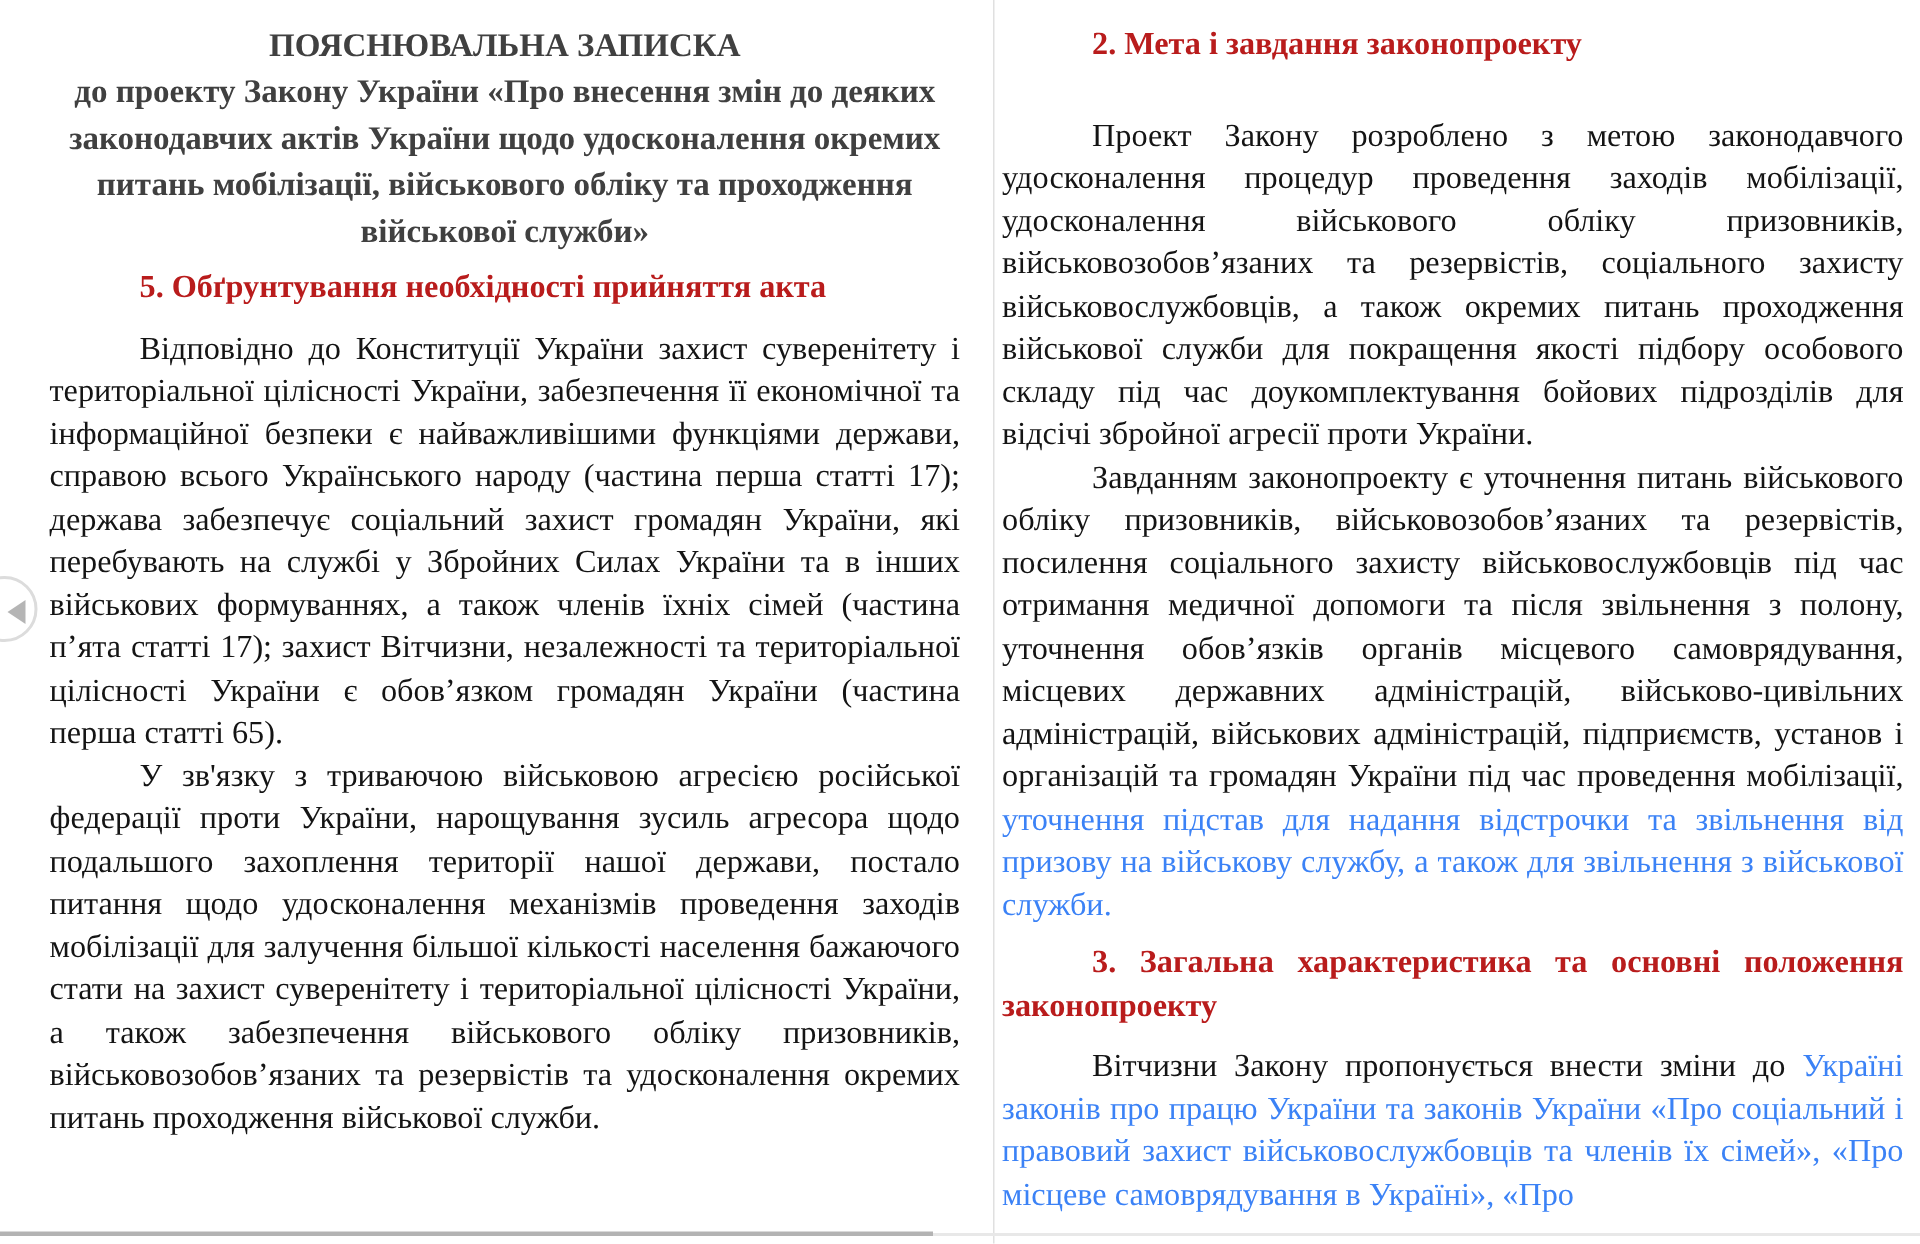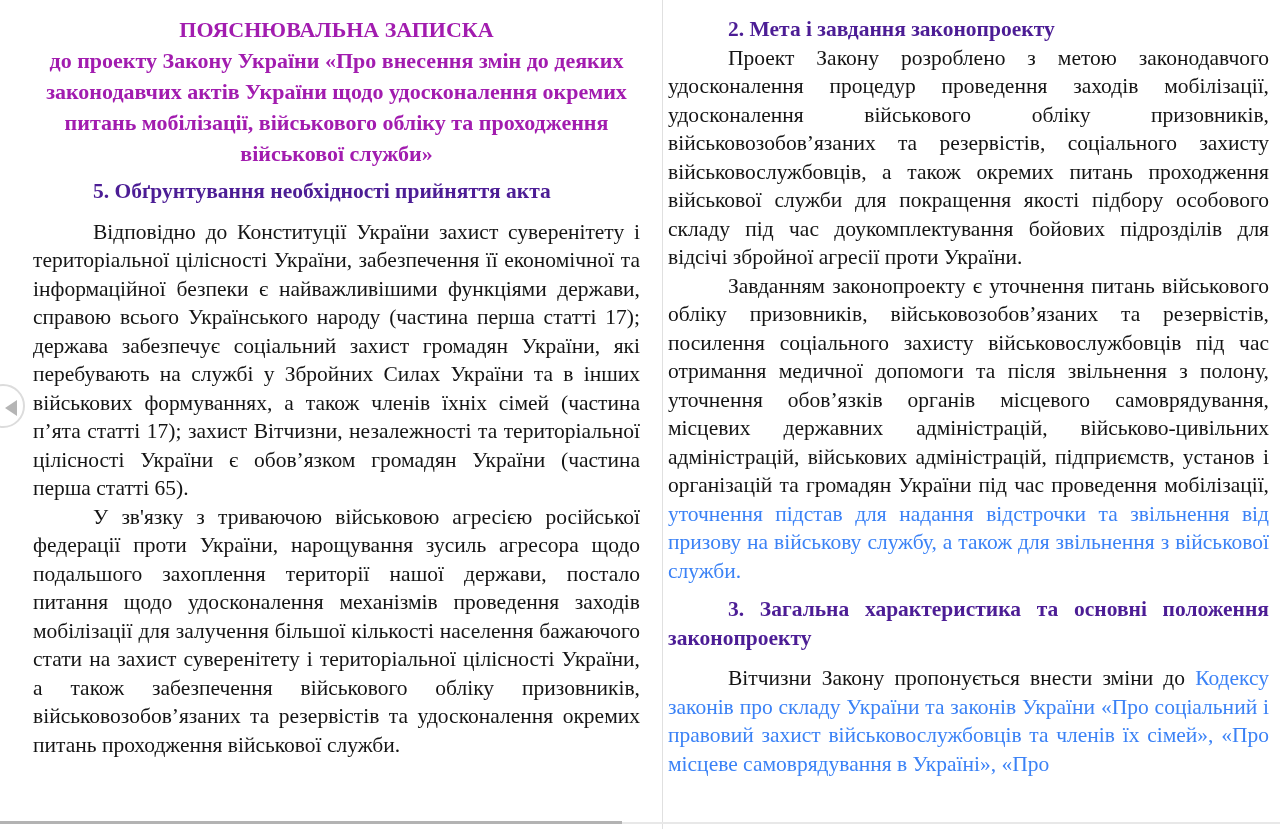--- a/index.html
+++ b/index.html
@@ -20,42 +20,42 @@
   .page-col { position: absolute; }
   .left-page  { left: 33px;  top: 14px; width: 607px; }
   .right-page { left: 668px; top: 15px; width: 601px; }
 
   
   .doc-title {
     font-weight: bold;
     text-align: center;
     font-size: 22px;
     line-height: 31px;
-    color: #a21caf;
+    color: #404040;
   }
   .heading {
     font-weight: bold;
     font-size: 21.5px;
     line-height: 28.5px;
     text-align: justify;
     text-indent: 60px;
     margin: 0;
-    color: #4c1d95;
+    color: #b91c1c;
   }
   p.body {
     font-size: 21.5px;
     line-height: 28.5px;
     text-align: justify;
     text-indent: 60px;
     margin: 0;
     color: #141414;
   }
   .left-page .section-heading { margin-top: 8px; }
   .left-page .first-para      { margin-top: 12px; }
-  .right-page .first-para     { margin-top: 0; }
+  .right-page .first-para     { margin-top: 32px; }
   .right-page .section3       { margin-top: 10px; }
   .right-page .last-para      { margin-top: 12px; }
 
   .gray-text { color: #3b82f6; }
 
   
   .page-divider {
     position: absolute;
     left: 662px; top: 0;
     width: 1px; height: 829px;
@@ -119,21 +119,21 @@
 
   <p class="body first-para">Проект Закону розроблено з метою законодавчого удосконалення процедур проведення заходів мобілізації, удосконалення військового обліку призовників, військовозобов’язаних та резервістів, соціального захисту військовослужбовців, а також окремих питань проходження військової служби для покращення якості підбору особового складу під час доукомплектування бойових підрозділів для відсічі збройної агресії проти України.</p>
 
   <p class="body">
     <span>Завданням законопроекту є уточнення питань військового обліку призовників, військовозобов’язаних та резервістів, посилення соціального захисту військовослужбовців під час отримання медичної допомоги та після звільнення з полону, уточнення обов’язків органів місцевого самоврядування, місцевих державних адміністрацій, військово-цивільних адміністрацій, військових адміністрацій, підприємств, установ і організацій та громадян України під час проведення мобілізації, </span><span class="gray-text">уточнення підстав для надання відстрочки та звільнення від призову на військову службу, а також для звільнення з військової служби.</span>
   </p>
 
   <p class="heading section3">3. Загальна характеристика та основні положення законопроекту</p>
 
   <p class="body last-para">
-    <span>Вітчизни Закону пропонується внести зміни до </span><span class="gray-text">Кодексу законів про складу України та законів України «Про соціальний і правовий захист військовослужбовців та членів їх сімей», «Про місцеве самоврядування в Україні», «Про</span>
+    <span>Вітчизни Закону пропонується внести зміни до </span><span class="gray-text">Україні законів про працю України та законів України «Про соціальний і правовий захист військовослужбовців та членів їх сімей», «Про місцеве самоврядування в Україні», «Про</span>
   </p>
 </div>
 
 <div class="prev-btn">
   <span class="tri"></span>
 </div>
 
 <div class="bottom-edge-left"></div>
 <div class="bottom-edge-right"></div>
 

